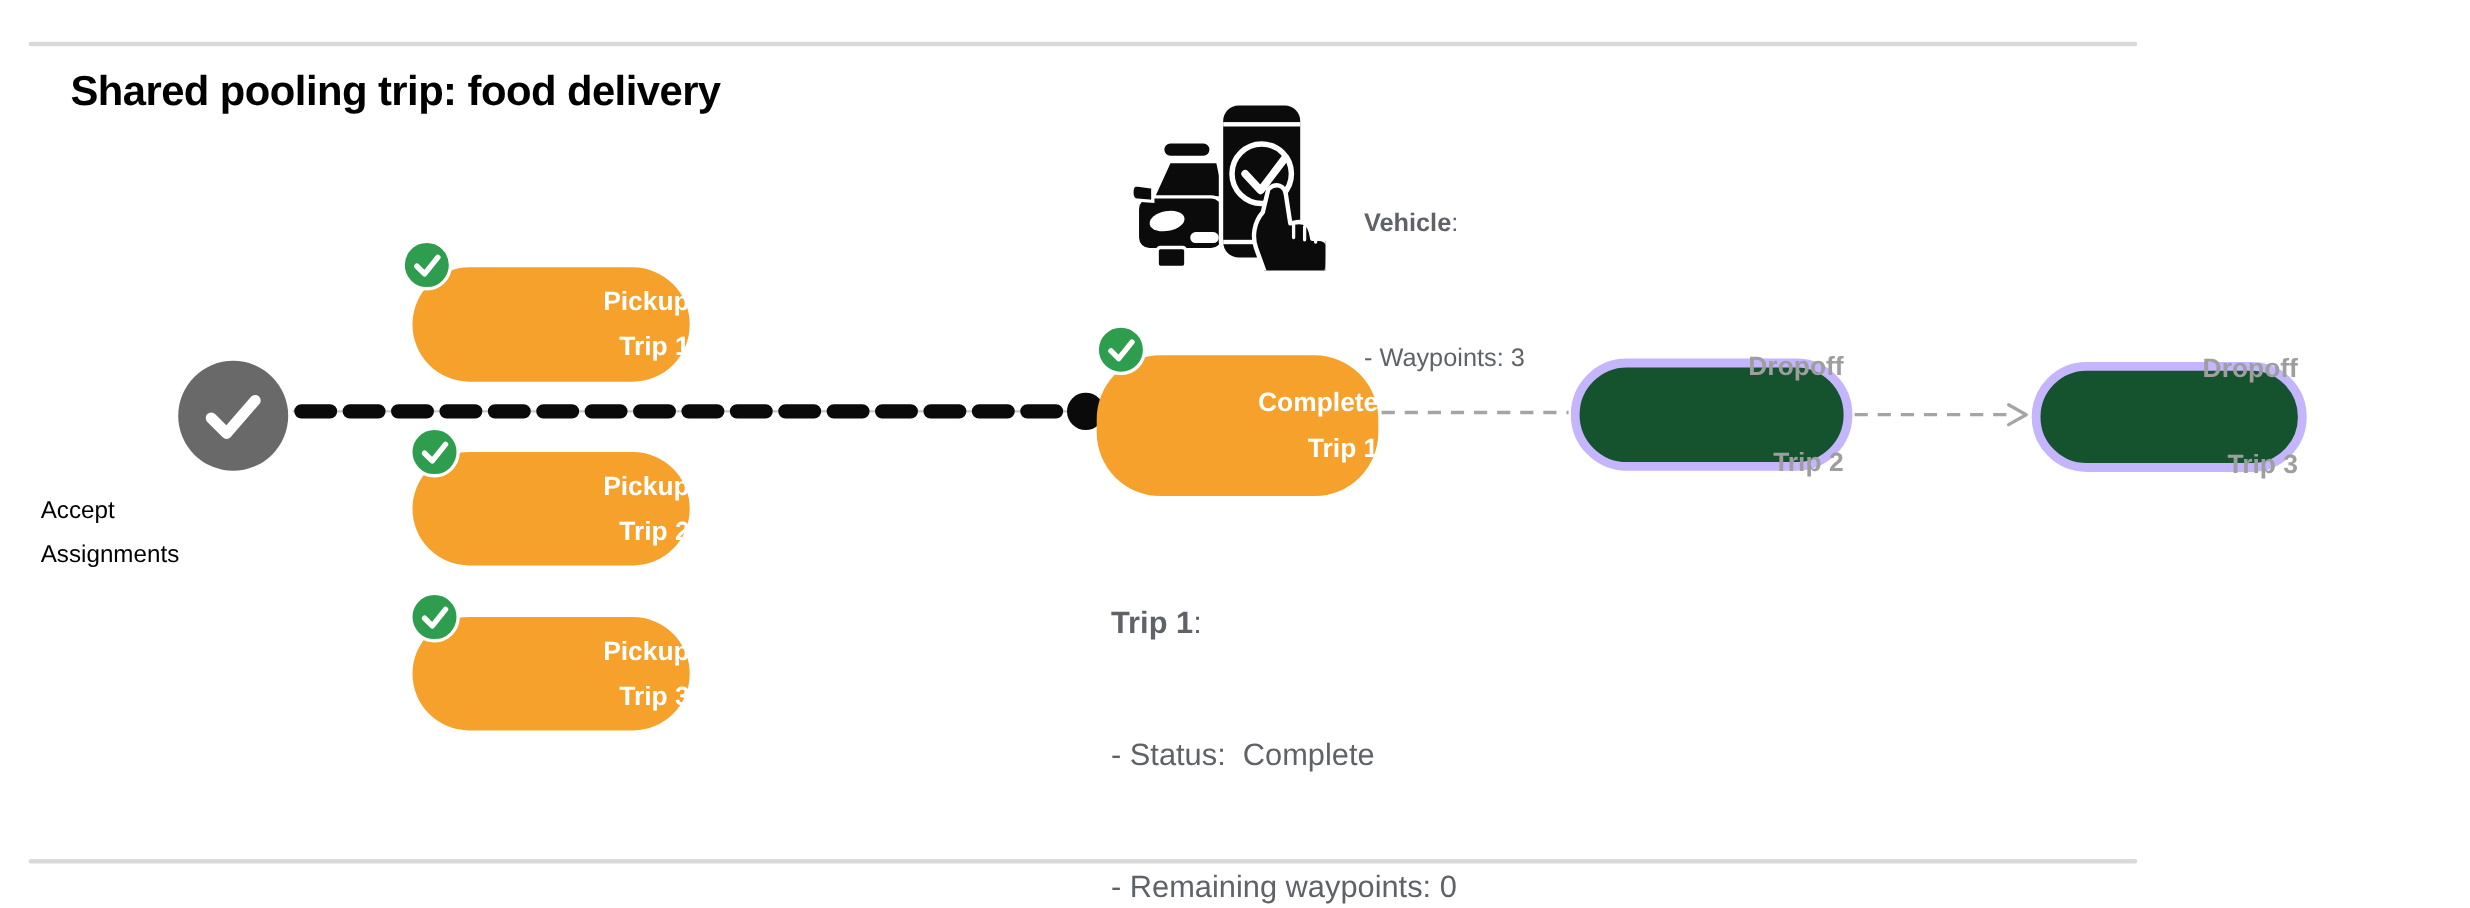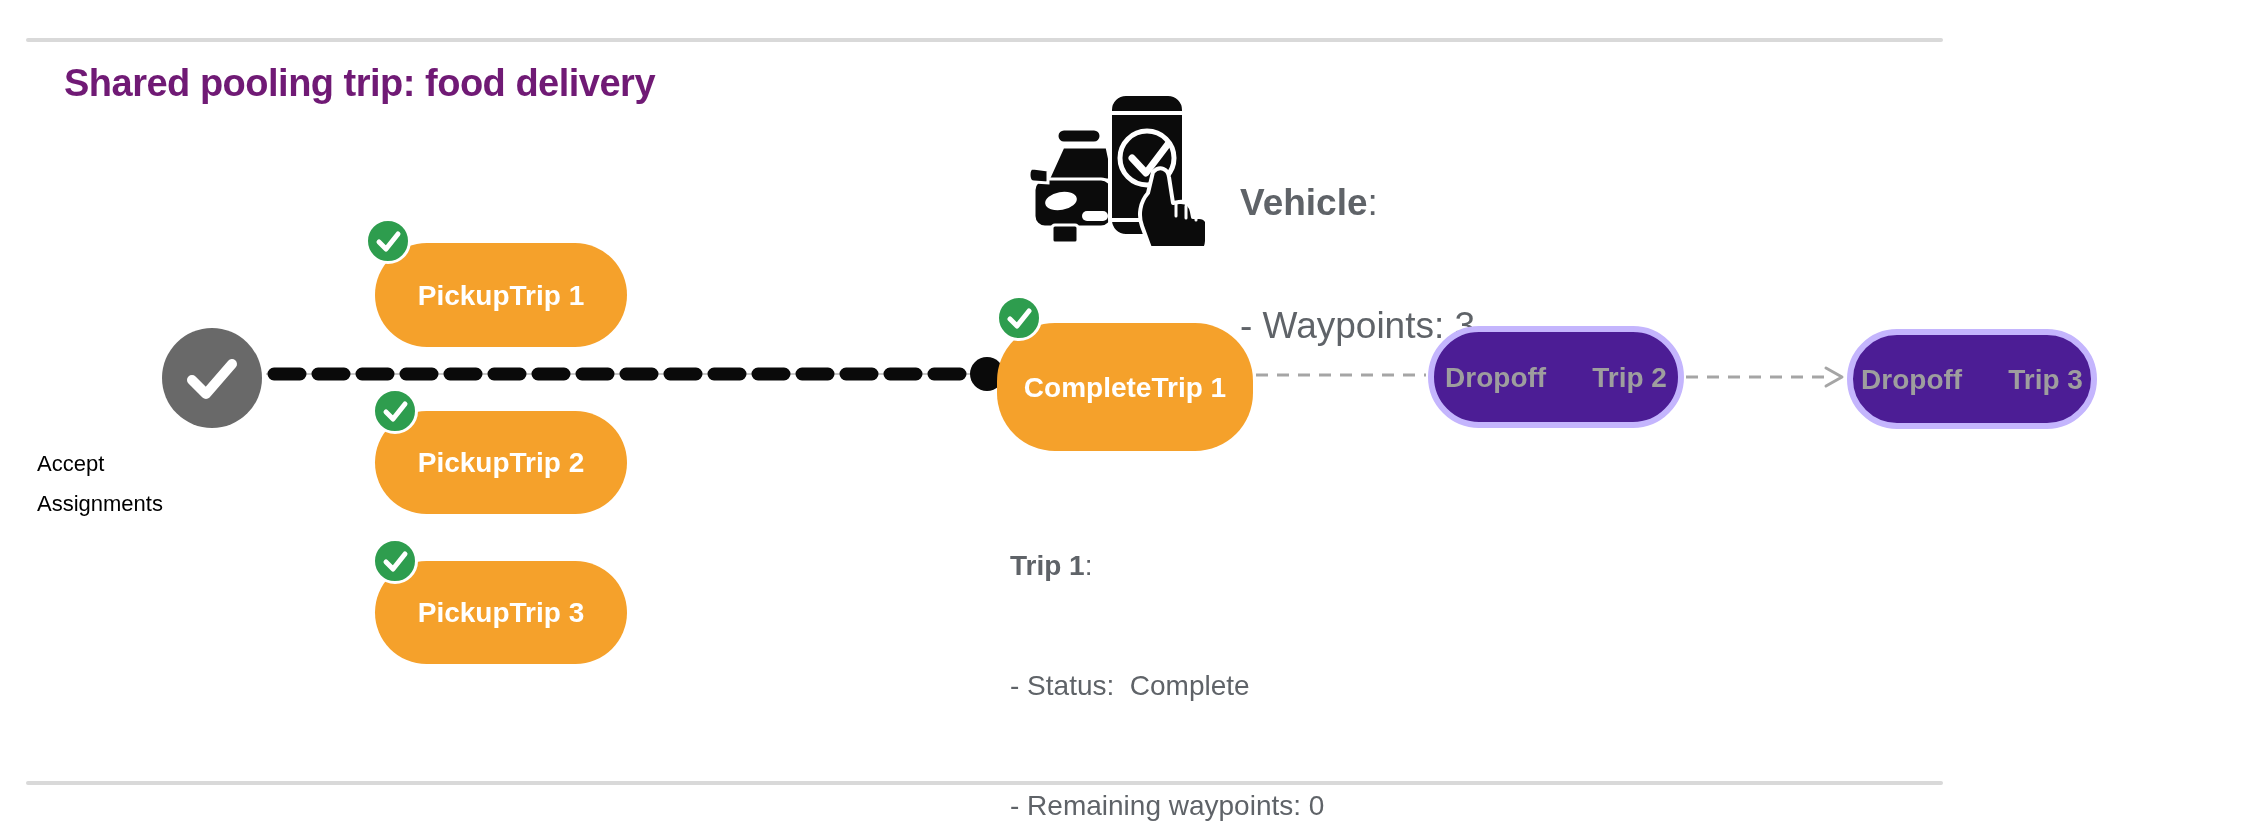--- a/index.html
+++ b/index.html
@@ -6,49 +6,49 @@
   #page {
     position:relative; width:2245px; height:825px; background:#ffffff;
     font-family:"Liberation Sans", sans-serif; overflow:hidden;
   }
   .rule { position:absolute; left:26px; width:1917px; height:4px; background:#D9D9D9; border-radius:2px; }
   .rule-top { top:38px; }
   .rule-bottom { top:781px; }
 
   .page-title {
     position:absolute; left:64px; top:62px;
-    font-size:38px; font-weight:700; color:#701a75; letter-spacing:-0.5px;
+    font-size:38px; font-weight:700; color:#000000; letter-spacing:-0.5px;
   }
 
   .vehicle-icon { position:absolute; left:1030px; top:84px; }
   .vehicle-text {
     position:absolute; left:1240px; top:100px;
-    font-size:37px; line-height:41px; color:#5F6368; white-space:pre-wrap;
+    font-size:23px; line-height:41px; color:#5F6368; white-space:pre-wrap;
   }
   .b { font-weight:700; }
 
   .start-node {
     position:absolute; left:162px; top:328px; width:100px; height:100px;
     border-radius:50%; background:#696969;
     display:flex; align-items:center; justify-content:center;
   }
   .start-label {
     position:absolute; left:37px; top:444px; width:350px; 
     font-size:22px; line-height:40px; color:#000000;
   }
 
   .connector { position:absolute; }
 
   .pill {
     position:absolute; box-sizing:border-box; border-radius:58px;
-    display:flex; flex-direction:row; align-items:center; justify-content:center;
-    text-align:center; font-weight:700; font-size:28px; line-height:41px;
+    display:flex; flex-direction:column; align-items:flex-end; justify-content:center;
+    text-align:center; font-weight:700; font-size:24px; line-height:41px;
   }
   .pill-orange { background:#F5A12B; color:#FFFFFF; }
-  .pill-gray   { background:#4c1d95; border:6px solid #c4b5fd; color:#9E9E9E;gap:46px; }
+  .pill-gray   { background:#14532d; border:8px solid #c4b5fd; color:#9E9E9E;gap:46px; }
 
   .pill-pickup-1 { left:375px; top:243px; width:252px; height:104px; }
   .pill-pickup-2 { left:375px; top:411px; width:252px; height:103px; }
   .pill-pickup-3 { left:375px; top:561px; width:252px; height:103px; }
   .pill-complete { left:997px; top:323px; width:256px; height:128px; }
   .pill-dropoff-2 { left:1428px; top:326px; width:256px; height:102px; }
   .pill-dropoff-3 { left:1847px; top:329px; width:250px; height:100px; }
 
   .badge {
     position:absolute; width:40px; height:40px; border-radius:50%;

